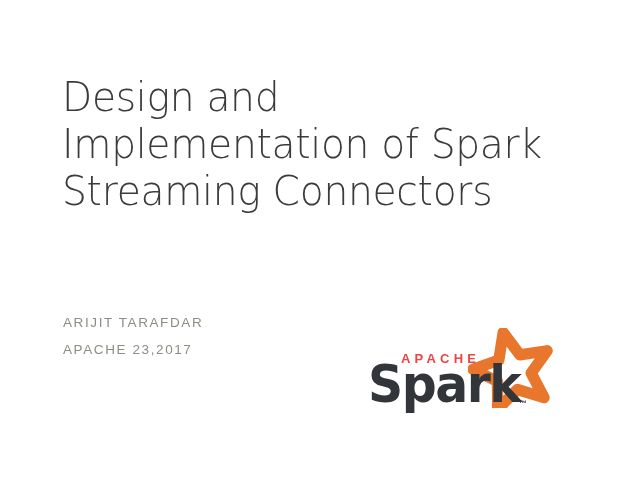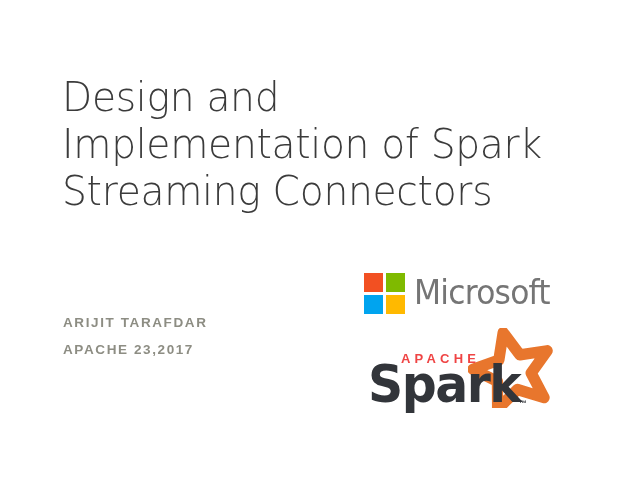--- a/index.html
+++ b/index.html
@@ -44,21 +44,21 @@
 
   
   #subtitle-block {
     position: absolute;
     left: 63px;
     top: 309px;
     width: 280px;
   }
   .subtitle-line {
     font-family: "Liberation Sans", sans-serif;
-    font-weight: 700;
+    font-weight: 400;
     font-size: 13.5px;
     line-height: 27px;
     letter-spacing: 1.6px;
     color: #8d8d83;
     white-space: nowrap;
   }
 
   
   #ms-logo {
     position: absolute;
@@ -153,29 +153,20 @@
     <div class="title-line">Design and</div>
     <div class="title-line">Implementation of Spark</div>
     <div class="title-line">Streaming Connectors</div>
   </div>
 
   <div id="subtitle-block">
     <div class="subtitle-line">ARIJIT TARAFDAR</div>
     <div class="subtitle-line">APACHE 23,2017</div>
   </div>
 
-  <div id="ms-logo">
-    <div id="ms-squares">
-      <i style="background:#F25022"></i>
-      <i style="background:#7FBA00"></i>
-      <i style="background:#00A4EF"></i>
-      <i style="background:#FFB900"></i>
-    </div>
-    <div id="ms-wordmark">Microsoft</div>
-  </div>
 
   <div id="spark-logo">
 
     <div id="spark-star">
       <svg viewBox="0 0 100 92" width="88" height="80" aria-hidden="true">
         <g transform="rotate(-14 50 46)">
           <path d="M50 4 L62.5 33.5 L94 36.5 L70 57 L77.5 88 L50 71.5 L22.5 88 L30 57 L6 36.5 L37.5 33.5 Z" fill="none" stroke="#E8762D" stroke-width="13" stroke-linejoin="round" stroke-linecap="round"></path>
         </g>
       </svg>
     </div>

